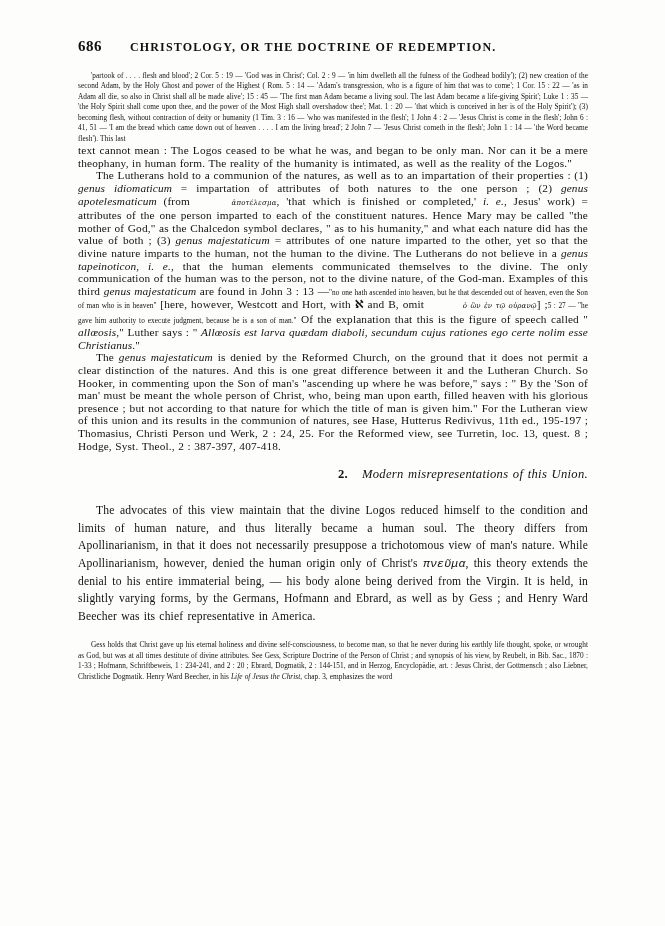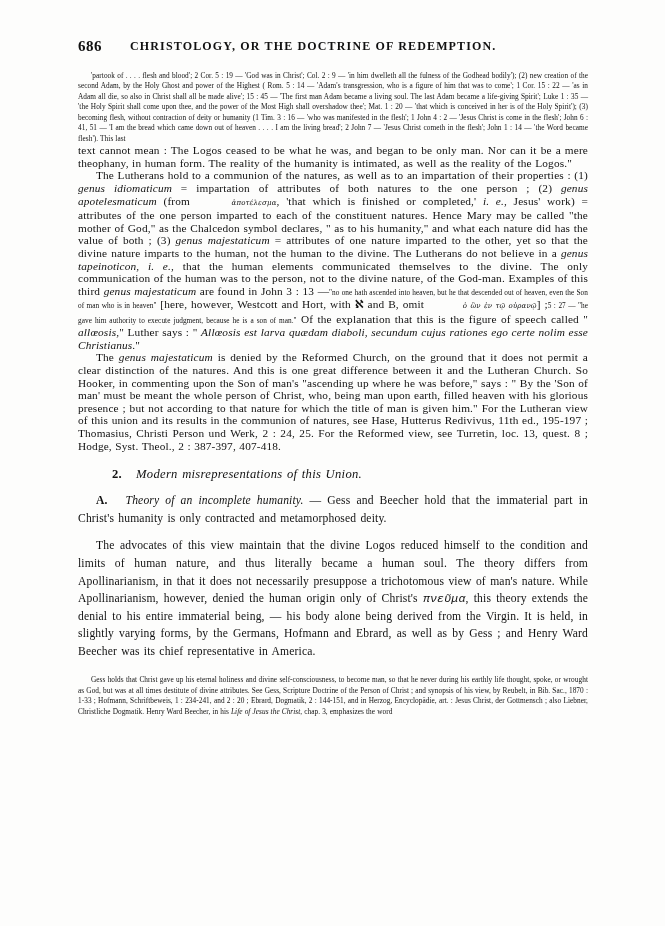--- a/index.html
+++ b/index.html
@@ -24,21 +24,21 @@
   }
   .content {
     position: absolute;
     left: 78px;
     top: 38px;
     width: 510px;
   }
   
   .running-head {
     display: flex;
-    align-items: center;
+    align-items: flex-end;
     margin: 0 0 16px 0;
     letter-spacing: 0.6px;
   }
   .folio {
     font-size: 15px;
     font-weight: bold;
     width: 52px;
     flex: none;
     letter-spacing: 0.5px;
   }
@@ -74,20 +74,21 @@
   .gap-md { height: 10px; }
   .gap-lg { height: 15px; }
   
   .sec-head {
     font-size: 12.6px;
     font-style: italic;
     margin: 0;
     padding-left: 34px;
     letter-spacing: 0.3px;
     word-spacing: 1px;
+    text-align: right;
   }
   .sec-head .num {
     font-style: normal;
     font-weight: bold;
     margin-right: 14px;
   }
   .sub-head-lead {
     font-weight: bold;
   }
   i, em { font-style: italic; }
@@ -113,21 +114,20 @@
     <p class="body indent"><span>The Lutherans hold to a communion of the natures, as well as to an impartation of their properties : (1) </span><i>genus idiomaticum</i><span> = impartation of attributes of both natures to the one person ; (2) </span><i>genus apotelesmaticum</i><span> (from </span><span class="gk-sm">ἀποτέλεσμα</span><span>, 'that which is finished or completed,' </span><i>i. e.</i><span>, Jesus' work) = attributes of the one person imparted to each of the constituent natures. Hence Mary may be called "the mother of God," as the Chalcedon symbol declares, " as to his humanity," and what each nature did has the value of both ; (3) </span><i>genus majestaticum</i><span> = attributes of one nature imparted to the other, yet so that the divine nature imparts to the human, not the human to the divine. The Lutherans do not believe in a </span><i>genus tapeinoticon</i><span>, </span><i>i. e.</i><span>, that the human elements communicated themselves to the divine. The only communication of the human was to the person, not to the divine nature, of the God-man. Examples of this third </span><i>genus majestaticum</i><span> are found in John 3 : 13 —</span><span class="fine">"no one hath ascended into heaven, but he that descended out of heaven, even the Son of man who is in heaven"</span><span> [here, however, Westcott and Hort, with </span><span class="alef">ℵ</span><span> and B, omit </span><span class="gk-sm">ὁ ὢν ἐν τῷ οὐρανῷ</span><span>] ;</span><span class="fine">5 : 27 — "he gave him authority to execute judgment, because he is a son of man."</span><span> Of the explanation that this is the figure of speech called " </span><i>allœosis</i><span>," Luther says : " </span><i>Allœosis est larva quædam diaboli, secundum cujus rationes ego certe nolim esse Christianus.</i><span>"</span></p>
 
     <p class="body indent"><span>The </span><i>genus majestaticum</i><span> is denied by the Reformed Church, on the ground that it does not permit a clear distinction of the natures. And this is one great difference between it and the Lutheran Church. So Hooker, in commenting upon the Son of man's "ascending up where he was before," says : " By the 'Son of man' must be meant the whole person of Christ, who, being man upon earth, filled heaven with his glorious presence ; but not according to that nature for which the title of man is given him." For the Lutheran view of this union and its results in the communion of natures, see Hase, Hutterus Redivivus, 11th ed., 195-197 ; Thomasius, Christi Person und Werk, 2 : 24, 25. For the Reformed view, see Turretin, loc. 13, quest. 8 ; Hodge, Syst. Theol., 2 : 387-397, 407-418.</span></p>
 
     <div class="gap-lg"></div>
 
     <p class="sec-head"><span class="num">2.</span><span>Modern misrepresentations of this Union.</span></p>
 
     <div class="gap-md"></div>
 
-    <p class="body loose indent"><span class="sub-head-lead">A.</span>&nbsp;&nbsp;&nbsp;<i>Theory of an incomplete humanity.</i><span> — </span><span>Gess and Beecher hold that the immaterial part in Christ's humanity is only contracted and metamorphosed deity.</span></p>
 
     <div class="gap-md"></div>
 
     <p class="body loose indent"><span>The advocates of this view maintain that the divine Logos reduced himself to the condition and limits of human nature, and thus literally became a human soul. The theory differs from Apollinarianism, in that it does not necessarily presuppose a trichotomous view of man's nature. While Apollinarianism, however, denied the human origin only of Christ's </span><span class="gk">πνεῦμα</span><span>, this theory extends the denial to his entire immaterial being, — his body alone being derived from the Virgin. It is held, in slightly varying forms, by the Germans, Hofmann and Ebrard, as well as by Gess ; and Henry Ward Beecher was its chief representative in America.</span></p>
 
     <div class="gap-lg"></div>
 
     <p class="fine"><span class="ind"></span><span>Gess holds that Christ gave up his eternal holiness and divine self-consciousness, to become man, so that he never during his earthly life thought, spoke, or wrought as God, but was at all times destitute of divine attributes. See Gess, Scripture Doctrine of the Person of Christ ; and synopsis of his view, by Reubelt, in Bib. Sac., 1870 : 1-33 ; Hofmann, Schriftbeweis, 1 : 234-241, and 2 : 20 ; Ebrard, Dogmatik, 2 : 144-151, and in Herzog, Encyclopädie, art. : Jesus Christ, der Gottmensch ; also Liebner, Christliche Dogmatik. Henry Ward Beecher, in his </span><i>Life of Jesus the Christ</i><span>, chap. 3, emphasizes the word</span></p>
 
   </div>

